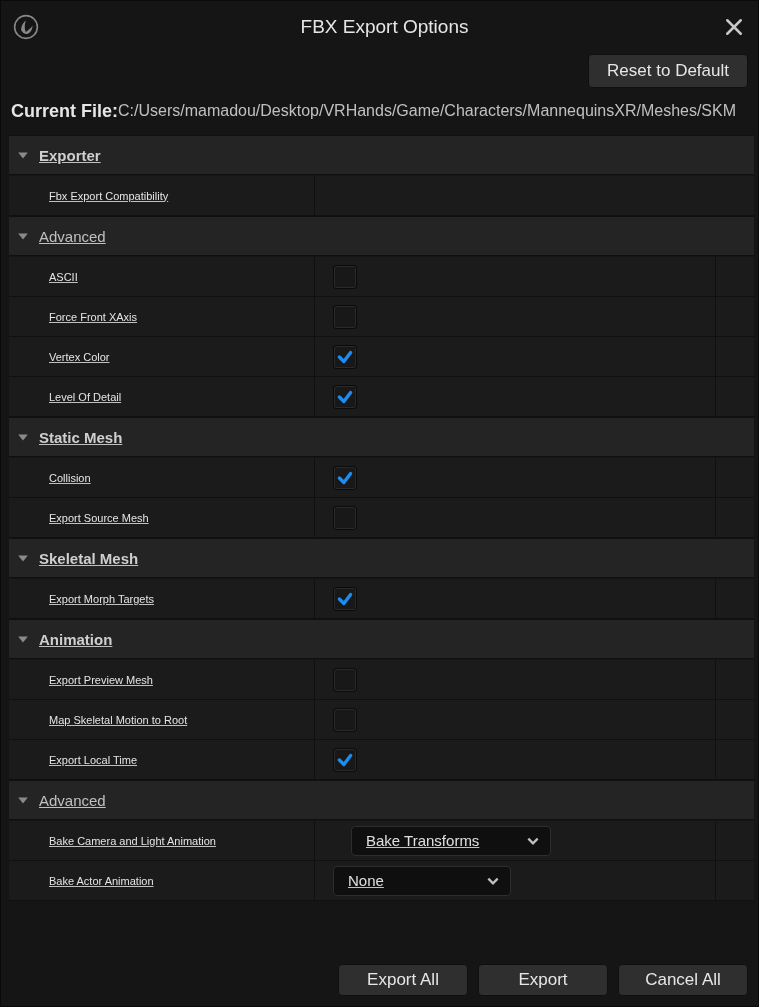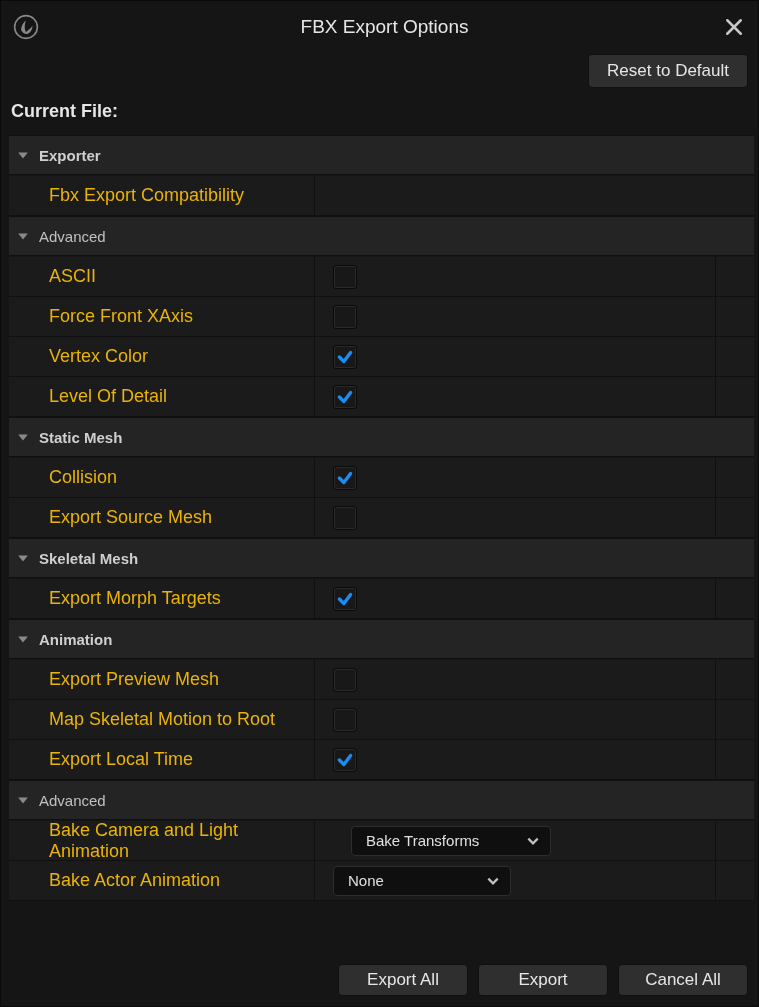--- a/index.html
+++ b/index.html
@@ -81,20 +81,21 @@
   }
   .file-row .path {
     font-size: 16px;
     color: #c0c0c0;
   }
   .panel {
     flex: 1;
     overflow-y: auto;
     padding: 6px 4px 4px 8px;
     background: #151515;
+    text-decoration: underline;
   }
   .section-header {
     height: 40px;
     display: flex;
     align-items: center;
     padding: 0 8px;
     background: #242424;
     border-top: 1px solid #101010;
     border-bottom: 1px solid #101010;
     margin-bottom: 1px;
@@ -117,22 +118,22 @@
     align-items: stretch;
     border-bottom: 1px solid #101010;
     background: #1b1b1b;
   }
   .row .left {
     width: 306px;
     display: flex;
     align-items: center;
     padding-left: 40px;
     border-right: 1px solid #101010;
-    font-size: 18px;
-    color: #eab308;
+    font-size: 11px;
+    color: #e5e5e5;
   }
   .row .mid {
     flex: 1;
     display: flex;
     align-items: center;
     padding-left: 18px;
     border-right: 1px solid #101010;
   }
   .row .right {
     width: 38px;
@@ -210,20 +211,21 @@
         </svg>
     </div>
   </div>
 
   <div class="toolbar-row">
     <button class="btn">Reset to Default</button>
   </div>
 
   <div class="file-row">
     <span class="label">Current File:</span>
+    <span class="path">C:/Users/mamadou/Desktop/VRHands/Game/Characters/MannequinsXR/Meshes/SKM</span>
   </div>
 
   <div class="panel">
 
     <div class="section-header">
       <svg class="tri" viewBox="0 0 10 10">
           <path d="M1 3 L9 3 L5 8 Z"></path>
         </svg>
       <span class="lbl">Exporter</span>
     </div>

